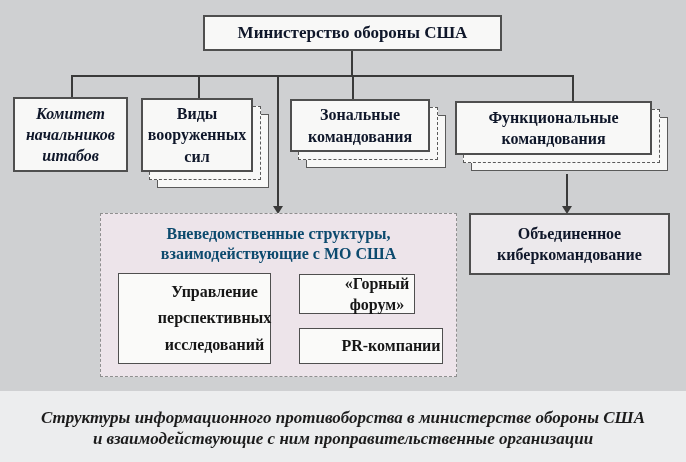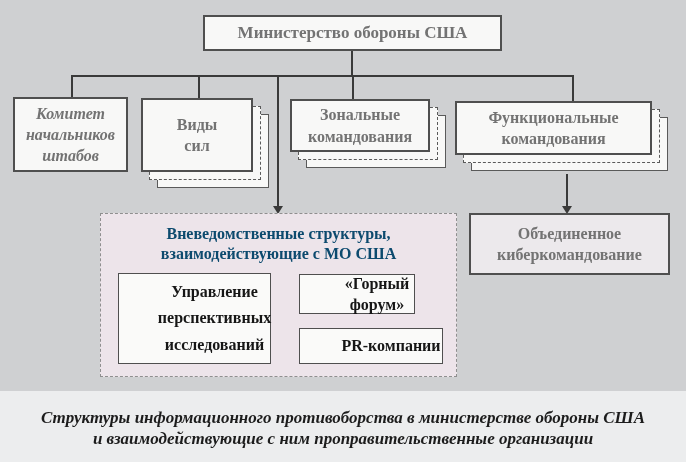--- a/index.html
+++ b/index.html
@@ -36,21 +36,21 @@
 
   .node {
     position: absolute;
     background: #f8f8f7;
     border: 2px solid #4f4f4f;
     display: flex;
     flex-direction: column;
     align-items: center;
     justify-content: center;
     text-align: center;
-    color: #737373;
+    color: #0f172a;
     font-size: 16px;
     font-weight: 600;
     line-height: 1.32;
     z-index: 3;
   }
   .ministry { font-size: 17px; font-weight: 700; }
 
   .stack-layer {
     position: absolute;
     background: #f8f8f7;
@@ -137,20 +137,21 @@
     <div class="node" style="left:13px; top:97px; width:115px; height:75px;font-style:italic;">
       <div>Комитет</div>
       <div>начальников</div>
       <div>штабов</div>
     </div>
 
     <div class="stack-layer stack-solid" style="left:157px; top:114px; width:112px; height:74px;"></div>
     <div class="stack-layer stack-dashed" style="left:149px; top:106px; width:112px; height:74px;"></div>
     <div class="node" style="left:141px; top:98px; width:112px; height:74px;">
       <div>Виды</div>
+      <div>вооруженных</div>
       <div>сил</div>
     </div>
 
     <div class="stack-layer stack-solid" style="left:306px; top:115px; width:140px; height:53px;"></div>
     <div class="stack-layer stack-dashed" style="left:298px; top:107px; width:140px; height:53px;"></div>
     <div class="node" style="left:290px; top:99px; width:140px; height:53px;">
       <div>Зональные</div>
       <div>командования</div>
     </div>
 

